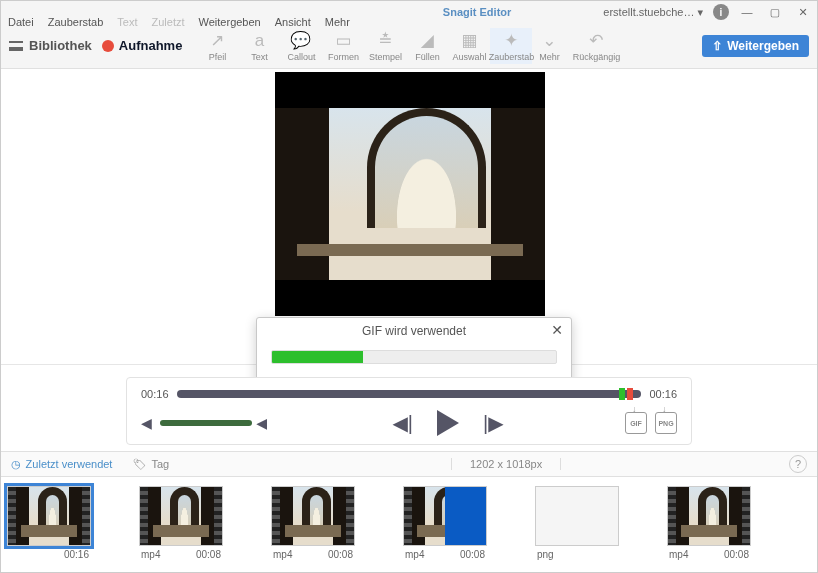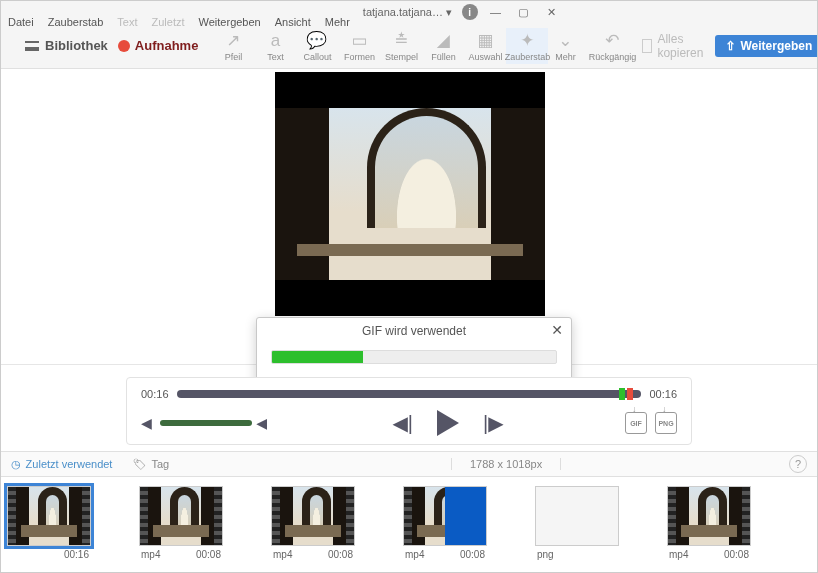--- a/index.html
+++ b/index.html
@@ -8,25 +8,25 @@
 
 .titlebar { height: 22px; display: flex; align-items: center; background: #f5f5f5; font-size: 11px; color: #555; }
 .titlebar .menu-item { padding: 2px 7px; cursor: default; margin-top: 20px; }
 .titlebar .menu-item.disabled { color: #bbb; }
 .titlebar .app-title { flex: 1; text-align: center; color: #5a8fc2; font-weight: 600; }
 .titlebar .user { color: #666; padding: 0 6px; font-size: 11px; }
 .titlebar .win-btn { width: 28px; height: 22px; display: flex; align-items: center; justify-content: center; color: #666; }
 .titlebar .info-icon { width: 16px; height: 16px; border-radius:50%; background:#888; color:#fff; display:flex; align-items:center; justify-content:center; font-size:10px; font-weight:bold; margin:0 4px;}
 
 
-.toolbar { height: 46px; background: #f5f5f5; border-bottom: 1px solid #e0e0e0; display: flex; align-items: center; padding: 0 24px; }
+.toolbar { height: 46px; background: #f5f5f5; border-bottom: 1px solid #e0e0e0; display: flex; align-items: center; padding: 0 8px; }
 .lib-btn { display: flex; align-items: center; font-size: 13px; font-weight: 600; color: #555; margin-right: 10px; }
 .lib-btn .burger { display:inline-block; width:14px; height:10px; border-top:2px solid #666; border-bottom:2px solid #666; position:relative; margin-right:6px;}
 .lib-btn .burger::after{content:"";position:absolute;top:4px;left:0;right:0;border-top:2px solid #666;}
-.rec-btn { display:flex; align-items:center; font-size:13px; font-weight:600; color:#7f1d1d; margin-right:14px;}
+.rec-btn { display:flex; align-items:center; font-size:13px; font-weight:600; color:#0f172a; margin-right:14px;}
 .rec-btn .dot{width:12px;height:12px;border-radius:50%;background:#e74c3c;margin-right:5px;}
 .tools { display:flex; align-items:flex-end; }
 .tool { width:42px; display:flex; flex-direction:column; align-items:center; font-size:9px; color:#888; padding:2px 0;}
 .tool .ticon{height:22px; display:flex; align-items:center; justify-content:center; color:#bbb; font-size:17px;}
 .tool.active{background:#e8f0fa;}
 .tool.more{width:34px;}
 .toolbar .spacer{flex:1;}
 .copy-all{color:#bbb; font-size:12px; display:flex; align-items:center; margin-right:8px;}
 .copy-all .cicon{width:14px;height:14px;border:1.5px solid #ccc; margin-right:5px; position:relative;}
 .share-btn{background:#3d84d6;color:#fff;border-radius:3px;padding:4px 10px;font-size:12px;display:flex;align-items:center;font-weight:600;}
@@ -95,21 +95,22 @@
 <body>
 
 <div class="titlebar">
   <span class="menu-item">Datei</span>
   <span class="menu-item">Zauberstab</span>
   <span class="menu-item disabled">Text</span>
   <span class="menu-item disabled">Zuletzt</span>
   <span class="menu-item">Weitergeben</span>
   <span class="menu-item">Ansicht</span>
   <span class="menu-item">Mehr</span>
-  <span class="user">tatjana.tatjana… ▾</span>
+  <span class="app-title">Snagit Editor</span>
+  <span class="user">erstellt.stuebche… ▾</span>
   <span class="info-icon">i</span>
   <span class="win-btn">—</span>
   <span class="win-btn">▢</span>
   <span class="win-btn">✕</span>
 </div>
 
 <div class="toolbar">
   <div class="lib-btn">
     <span class="burger"></span>
     <span>Bibliothek</span>
@@ -154,24 +155,20 @@
     <div class="tool more">
         <span class="ticon">⌄</span>
         <span>Mehr</span>
       </div>
     <div class="tool" style="width:60px">
         <span class="ticon">↶</span>
         <span>Rückgängig</span>
       </div>
   </div>
   <div class="spacer"></div>
-  <div class="copy-all">
-    <span class="cicon"></span>
-    <span>Alles kopieren</span>
-  </div>
   <div class="share-btn">
     <span class="sicon">⇧</span>
     <span>Weitergeben</span>
   </div>
 </div>
 
 <div class="canvas-area">
   <div class="video-frame">
     <div class="video-img">
       <div class="scene">
@@ -227,21 +224,21 @@
 
 <div class="statusbar">
   <div class="s-item">
     <span class="sicon2">◷</span>
     <span>Zuletzt verwendet</span>
   </div>
   <div class="s-item tag">
     <span class="sicon2">🏷</span>
     <span>Tag</span>
   </div>
-  <div class="dims">1788 x 1018px</div>
+  <div class="dims">1202 x 1018px</div>
   <div class="help">?</div>
 </div>
 
 <div class="thumbs" id="thumbs">
     <div class="thumb">
       <div class="thumb-img sel">
         <div class="film l"></div>
         <div class="film r"></div>
         <div class="thumb-scene">
           <div class="scene">

